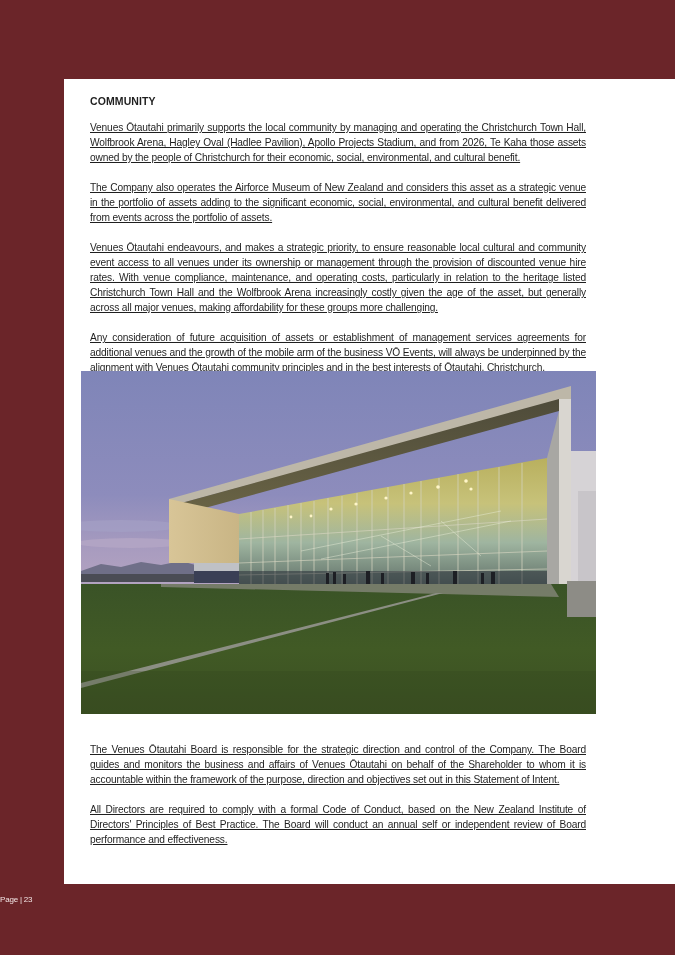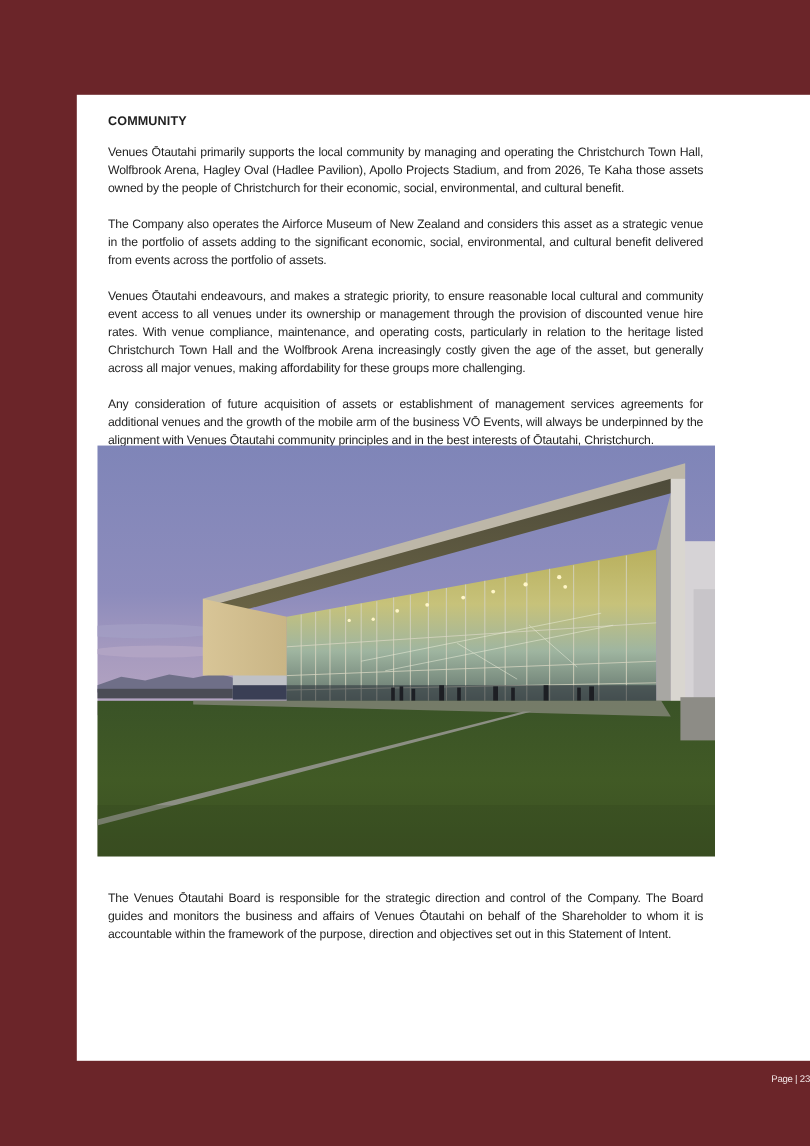--- a/index.html
+++ b/index.html
@@ -37,39 +37,40 @@
     letter-spacing: 0.1px;
     margin: 0 0 12px 0;
     line-height: 13px;
   }
   .para {
     font-size: 10.2px;
     line-height: 15px;
     margin: 0 0 15px 0;
     text-align: justify;
     letter-spacing: -0.15px;
+    text-decoration: underline;
   }
   .para:last-child { margin-bottom: 0; }
 
   .photo {
     position: absolute;
     left: 17px;
     top: 292px;
     width: 515px;
     height: 343px;
     overflow: hidden;
   }
   .photo svg { display: block; }
 
   .footer {
     position: absolute;
     left: 0;
     top: 894px;
     width: 675px;
-    text-align: right;
+    text-align: left;
     color: #f1e4e4;
     font-size: 8px;
     line-height: 12px;
     letter-spacing: -0.2px;
   }
 </style>
 </head>
 <body>
 
 <div class="page">
@@ -204,17 +205,18 @@
       <path d="M0 312 L355 222 L362 222 L0 317 Z" fill="#8c8f84"></path>
 
       <rect x="486" y="210" width="29" height="36" fill="#8d8c86"></rect>
 
       <rect x="0" y="300" width="515" height="43" fill="#2f421d" opacity="0.25"></rect>
     </svg>
   </div>
 
   <div class="section governance">
     <p class="para">The Venues Ōtautahi Board is responsible for the strategic direction and control of the Company. The Board guides and monitors the business and affairs of Venues Ōtautahi on behalf of the Shareholder to whom it is accountable within the framework of the purpose, direction and objectives set out in this Statement of Intent.</p>
+    <p class="para">All Directors are required to comply with a formal Code of Conduct, based on the New Zealand Institute of Directors' Principles of Best Practice. The Board will conduct an annual self or independent review of Board performance and effectiveness.</p>
   </div>
 
 </div>
 
 <div class="footer">Page | 23</div>
 
 </body></html>

